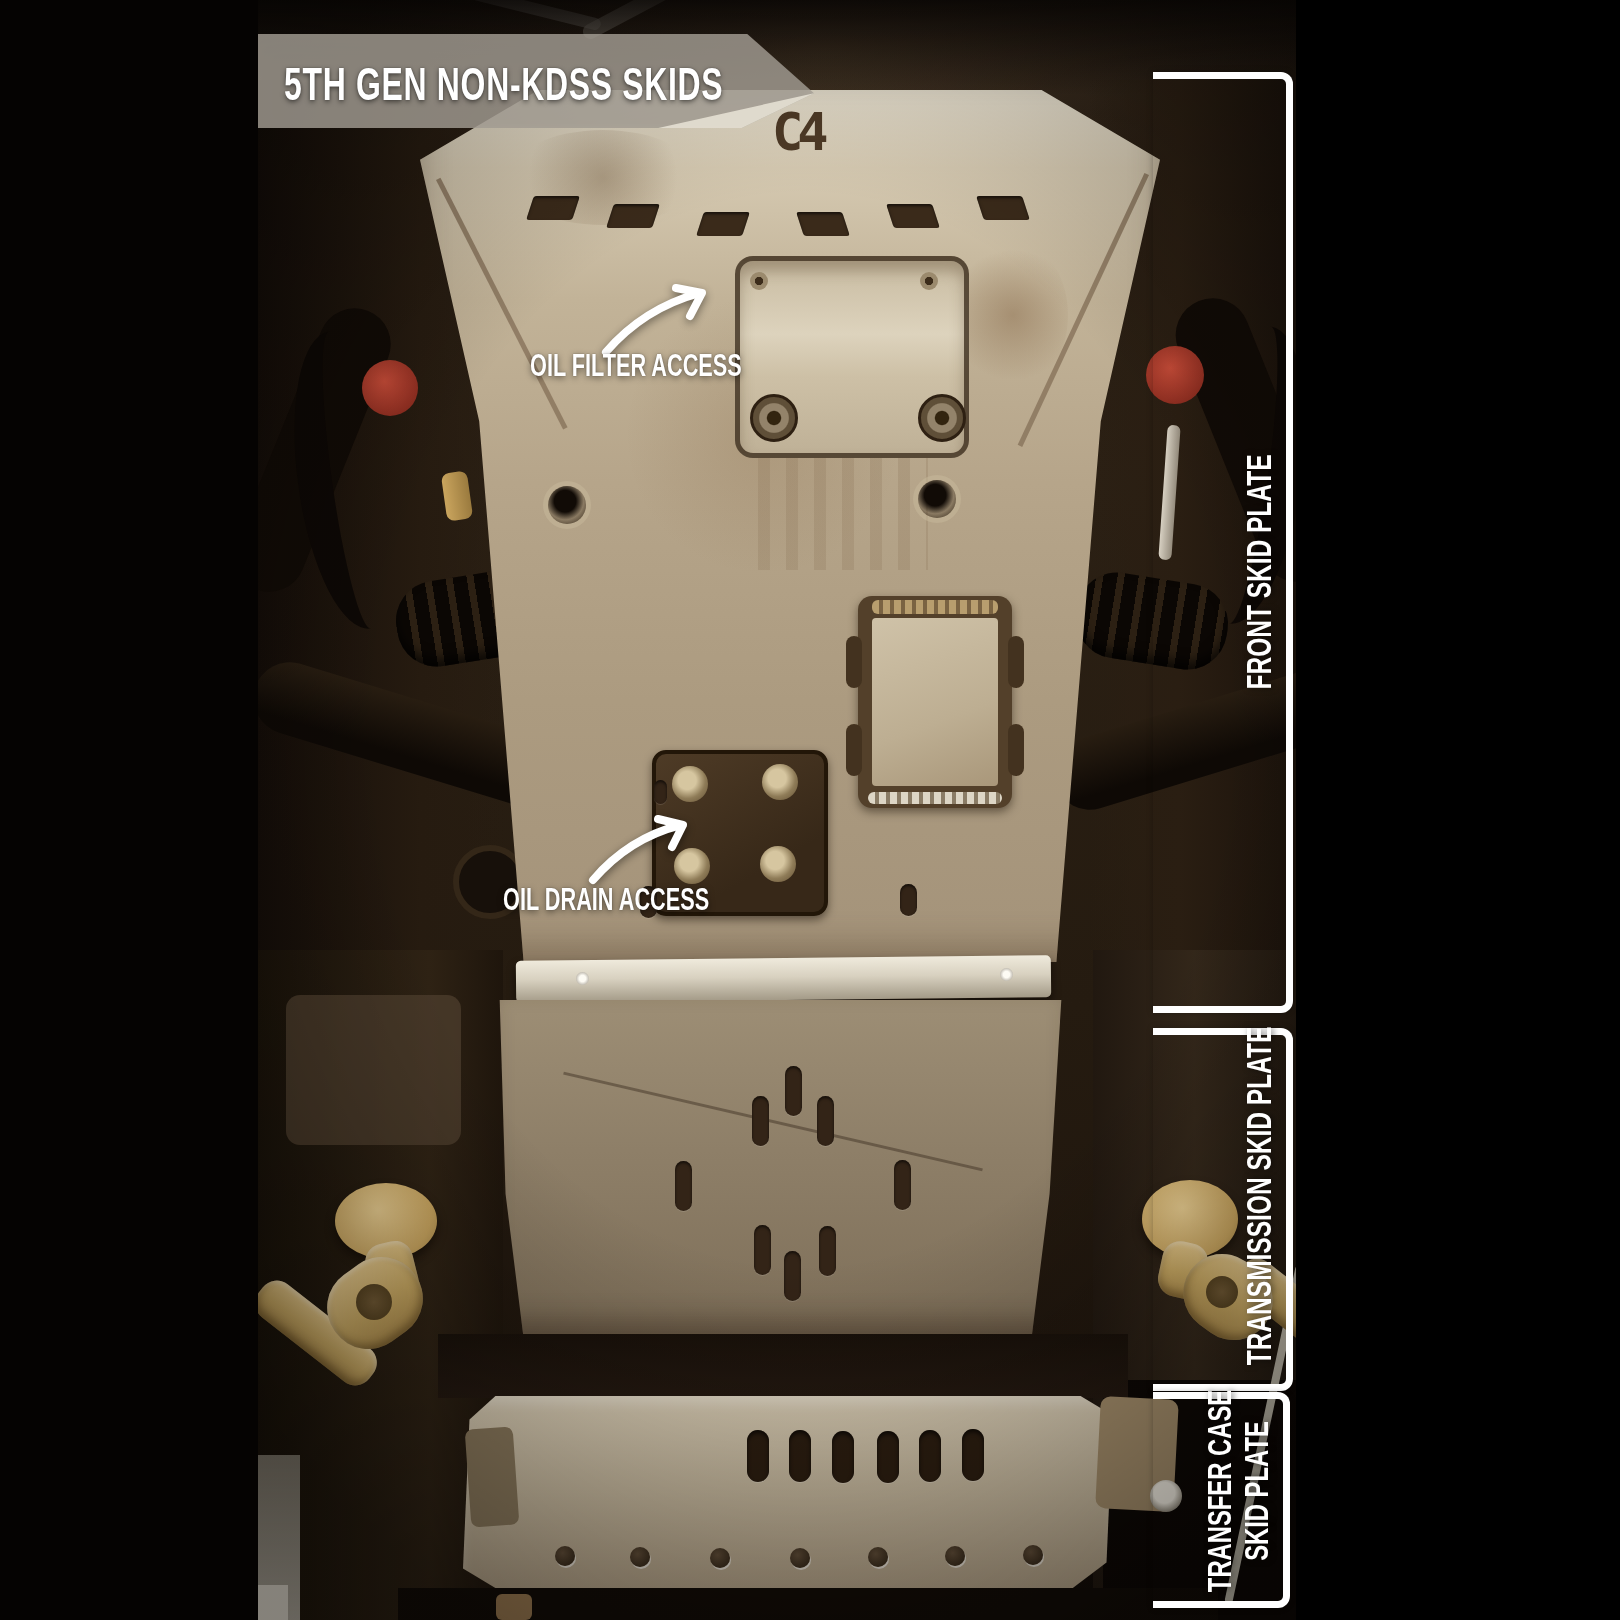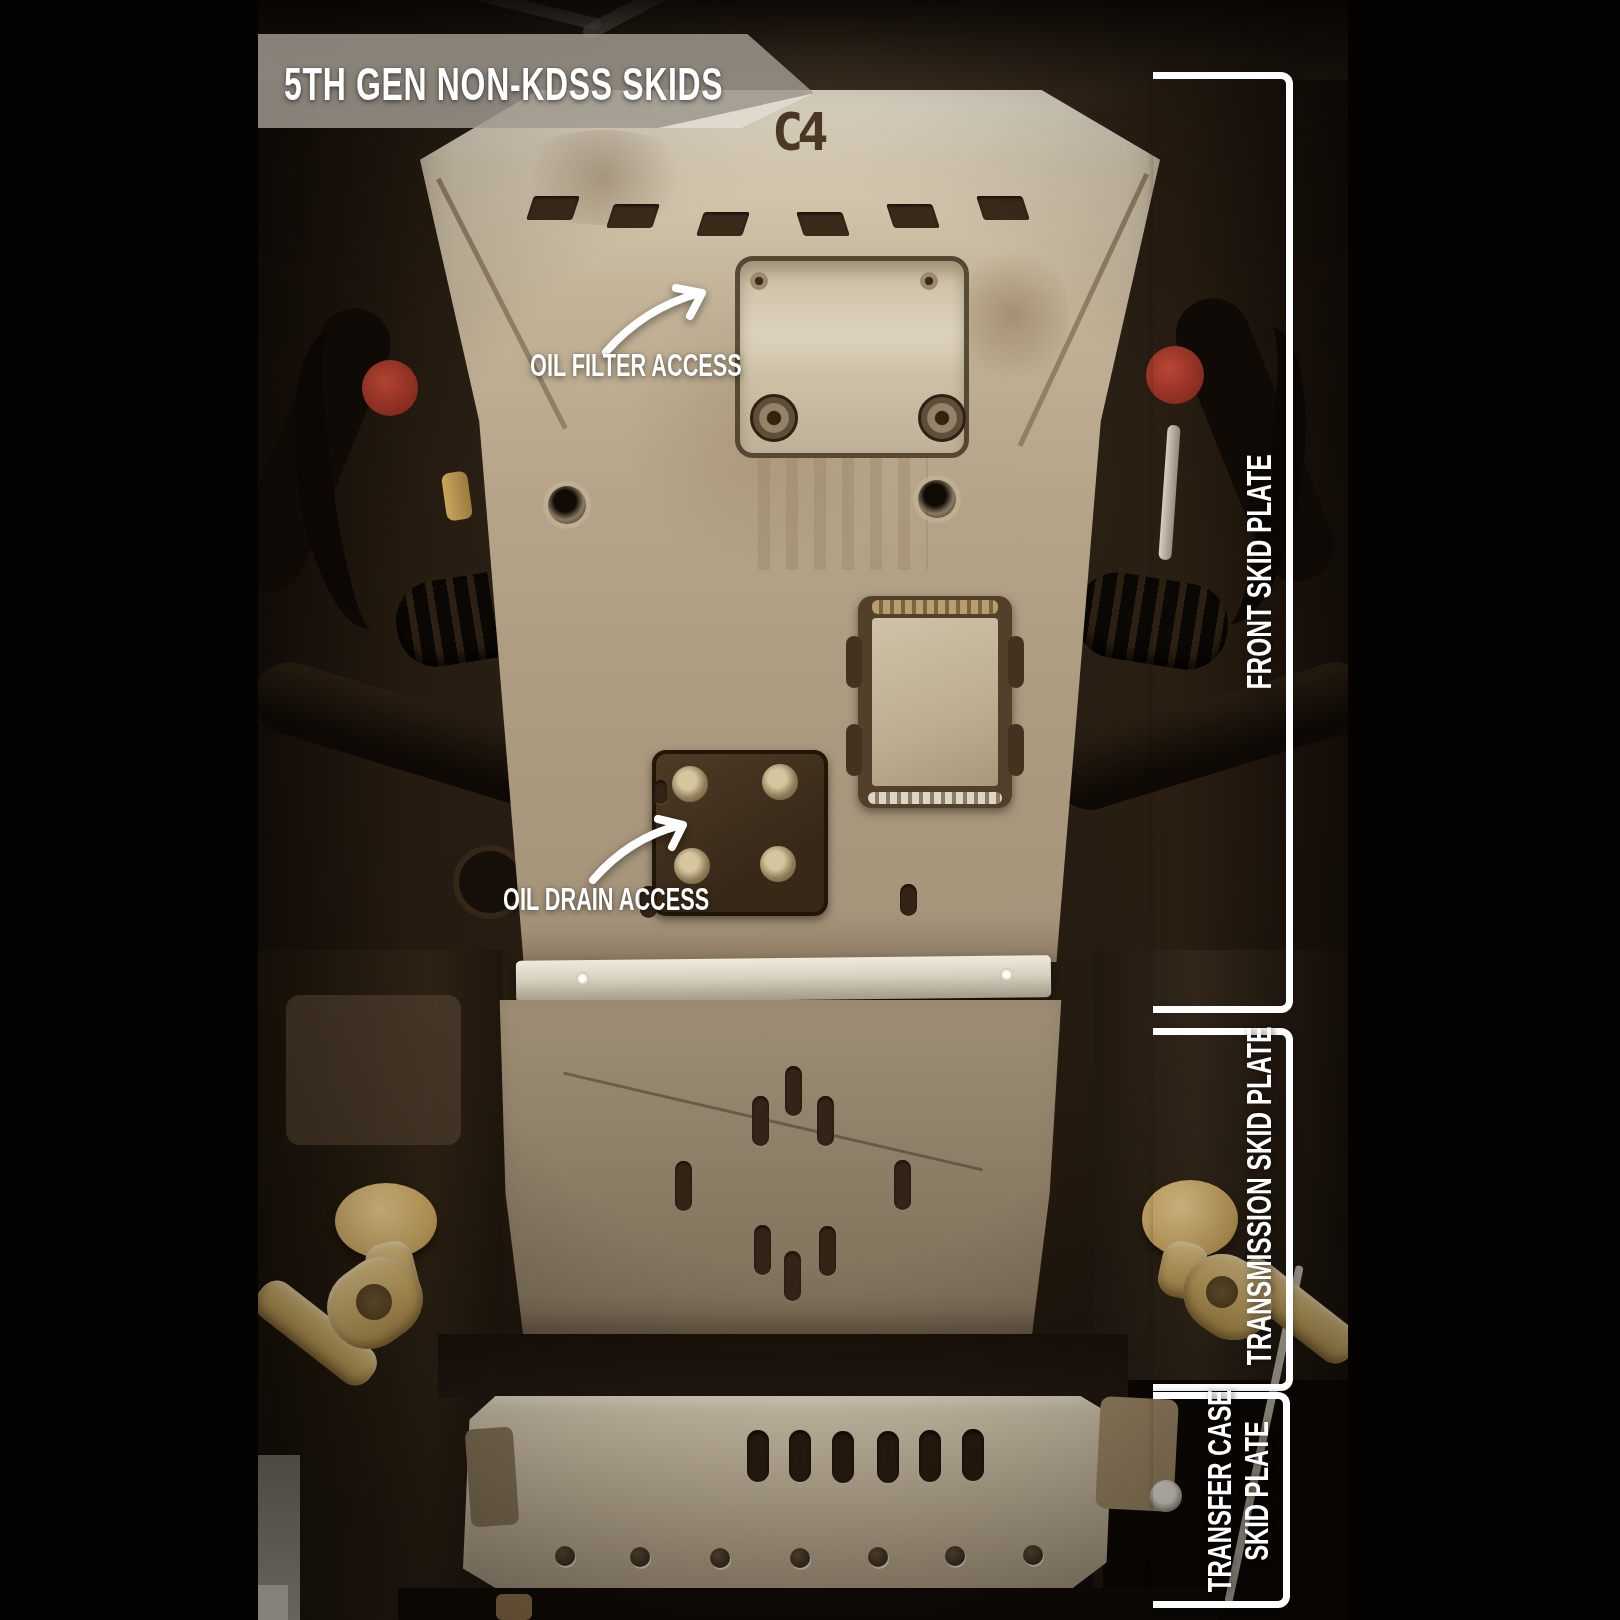--- a/index.html
+++ b/index.html
@@ -1,16 +1,16 @@
 <!DOCTYPE html>
 <html><head>
 <meta charset="utf-8">
 <style>
   html,body{margin:0;padding:0;background:#000;}
-  #canvas{position:relative;width:1620px;height:1620px;background:#060402;overflow:hidden;
+  #canvas{position:relative;width:1296px;height:1620px;background:#060402;overflow:hidden;
           font-family:"Liberation Sans", sans-serif;}
   .abs{position:absolute;}
   
   #photo{position:absolute;left:258px;top:0;width:1090px;height:1620px;overflow:hidden;
     background-color:#211810;
     background-image:
       radial-gradient(ellipse 760px 300px at 52% 3%, rgba(96,76,54,.55), transparent 62%),
       radial-gradient(ellipse 900px 420px at 50% 101%, rgba(10,6,3,.9), transparent 72%),
       linear-gradient(180deg,#251b12 0%,#2b2014 30%,#251b10 62%,#1b120b 100%);}
   .matte{position:absolute;top:0;width:272px;height:1620px;background:#050302;}

